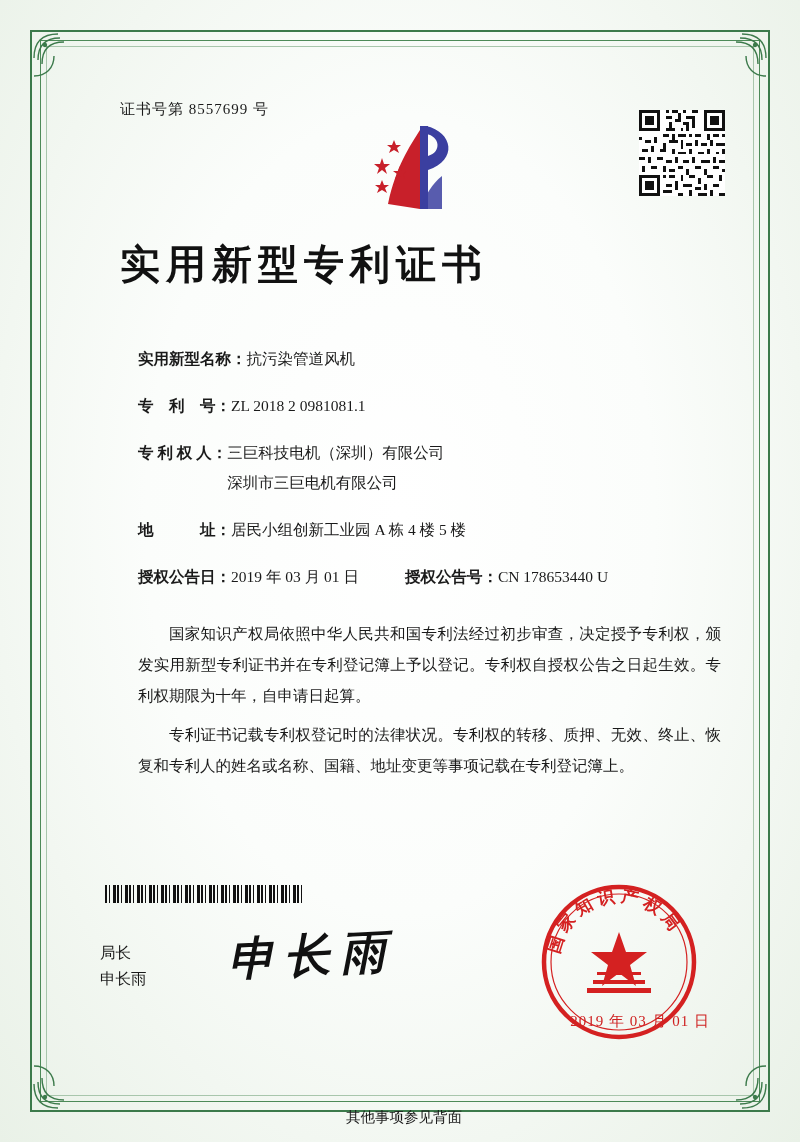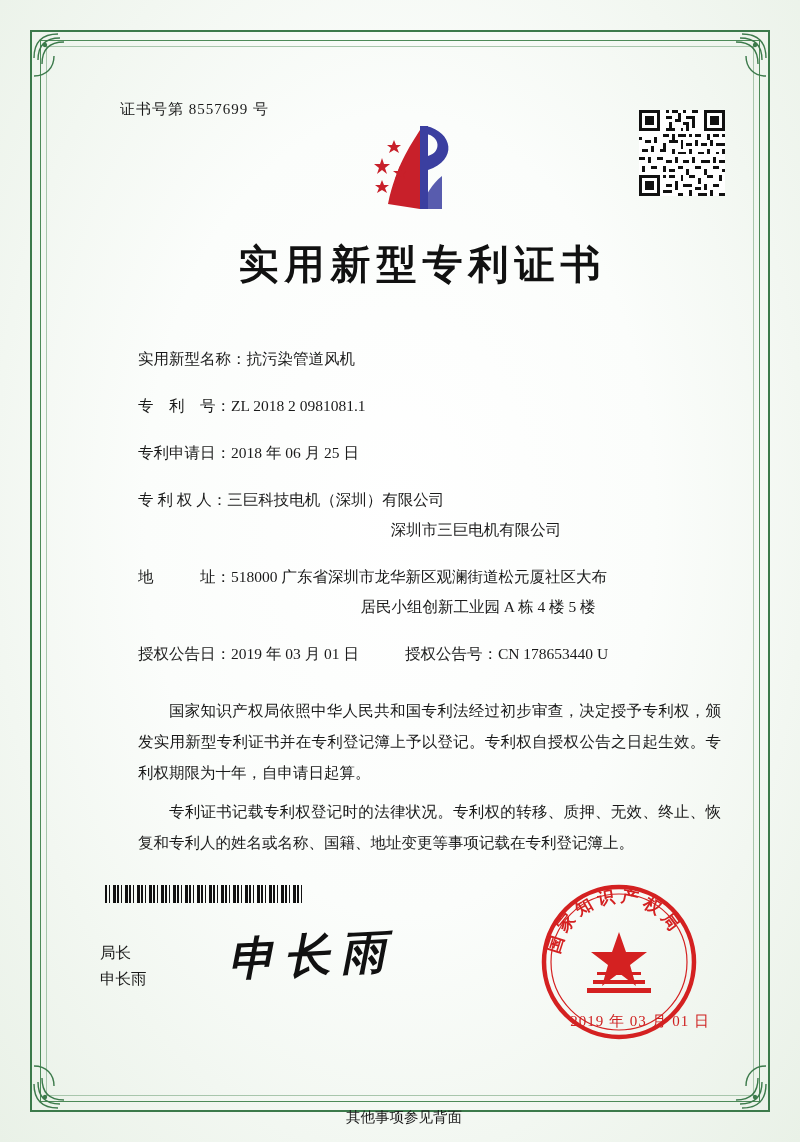--- a/index.html
+++ b/index.html
@@ -83,21 +83,21 @@
     position: absolute;
     right: 0;
     top: 10px;
     width: 86px;
     height: 86px;
   }
   .qr svg { width: 86px; height: 86px; display: block; }
 
   .title {
     margin-top: 118px;
-    text-align: center;
+    text-align: left;
     font-size: 40px;
     font-weight: bold;
     letter-spacing: 6px;
     color: #111111;
     font-family: "Liberation Serif", "DejaVu Serif", serif;
   }
 
   .fields {
     margin-top: 52px;
     padding-left: 18px;
@@ -106,26 +106,27 @@
   }
   .field-row {
     display: flex;
     align-items: flex-start;
     margin-bottom: 17px;
   }
   .field-label {
     flex: 0 0 auto;
     white-space: pre;
     color: #1a1a1a;
+    font-weight: bold;
   }
   .field-value {
     flex: 1 1 auto;
     color: #1a1a1a;
   }
-  .field-value .line2 { display: block; text-align: center; }
+  .field-value .line2 { display: block; }
 
   .field-row.two-col {
     justify-content: flex-start;
   }
   .col-b {
     margin-left: 46px;
     display: flex;
     align-items: center;
   }
 
@@ -399,37 +400,32 @@
         <span class="field-label">实用新型名称：</span>
         <span class="field-value">抗污染管道风机</span>
       </div>
 
 
       <div class="field-row">
         <span class="field-label">专　利　号：</span>
         <span class="field-value">ZL 2018 2 0981081.1</span>
       </div>
 
-      <div class="field-row">
-        <span class="field-label">专利申请日：</span>
-        <span class="field-value">2018 年 06 月 25 日</span>
-      </div>
 
       <div class="field-row">
         <span class="field-label">专 利 权 人：</span>
         <span class="field-value">
           <span>三巨科技电机（深圳）有限公司</span>
           <span class="line2">深圳市三巨电机有限公司</span>
         </span>
       </div>
 
       <div class="field-row">
         <span class="field-label">地　　　址：</span>
         <span class="field-value">
-          <span>518000 广东省深圳市龙华新区观澜街道松元厦社区大布</span>
           <span class="line2">居民小组创新工业园 A 栋 4 楼 5 楼</span>
         </span>
       </div>
 
       <div class="field-row two-col">
         <span class="field-label">授权公告日：</span>
         <span>2019 年 03 月 01 日</span>
         <span class="col-b">
           <span class="field-label">授权公告号：</span>
           <span>CN 178653440 U</span>

